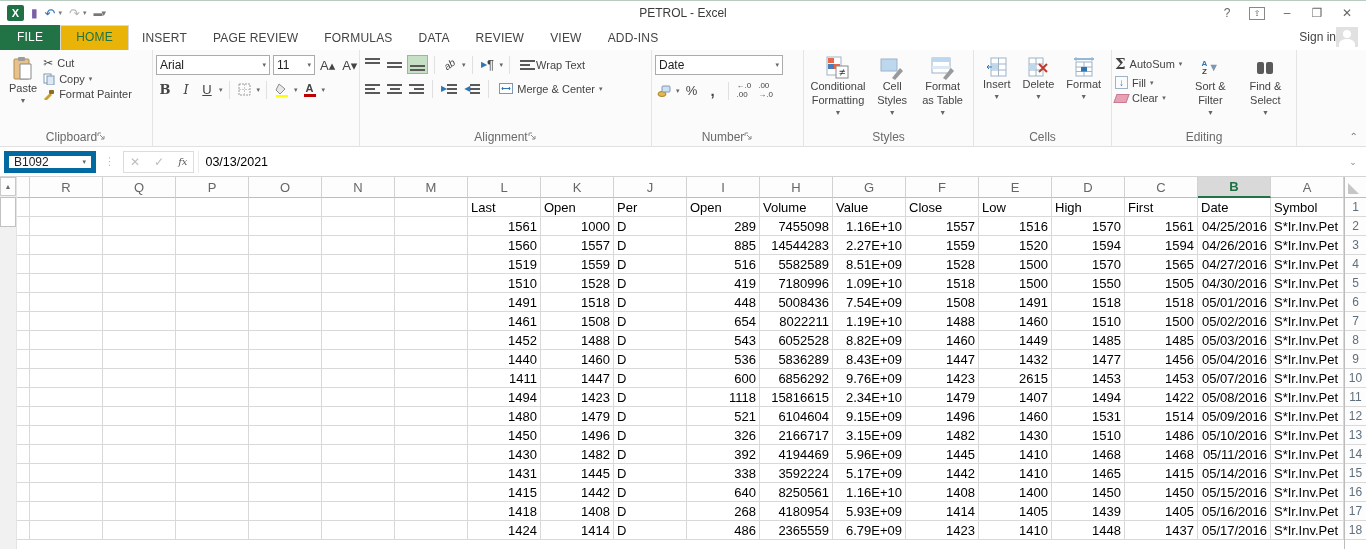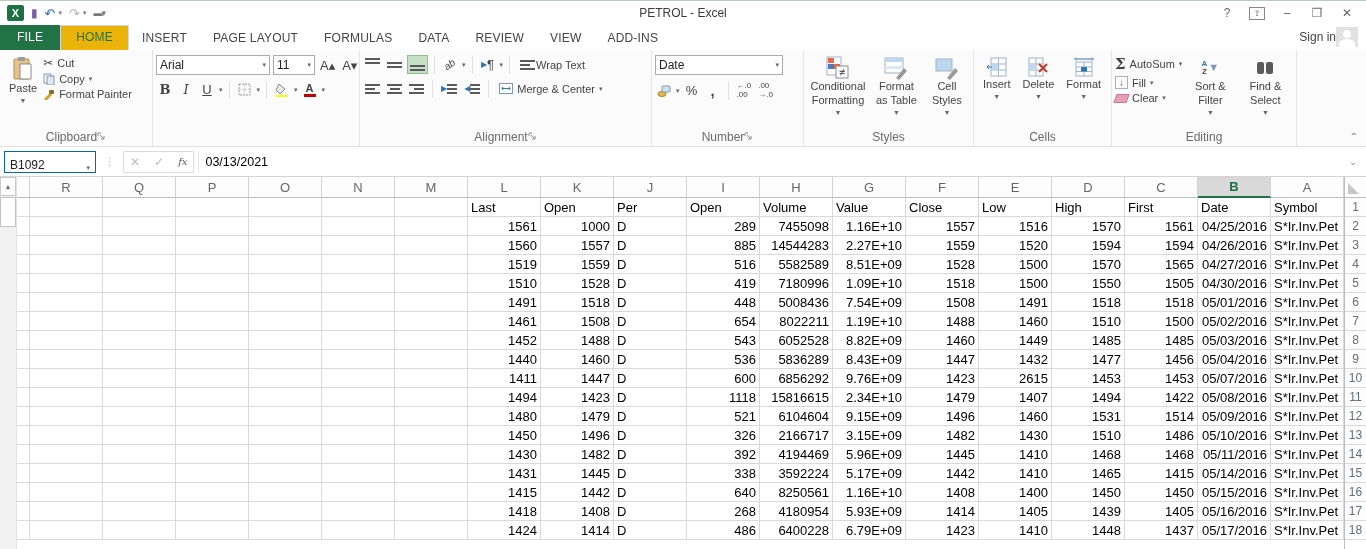--- a/index.html
+++ b/index.html
@@ -68,21 +68,21 @@
   .binoc { width:16px; height:12px; position:relative; }
   .binoc:before,.binoc:after { content:""; position:absolute; top:0; width:7px; height:12px; background:#5a5a5a; border-radius:2px; }
   .binoc:before{left:0} .binoc:after{right:0}
   .two-line { width:62px; }
 
   
   .rib-collapse { position:absolute; right:8px; bottom:4px; color:#777; font-size:10px; }
 
   
   .fbar { height:30px; display:flex; align-items:center; background:#fff; border-bottom:1px solid #d4d4d4; padding:3px 4px; gap:4px; }
-  .namebox { width:92px; height:22px; border:1px solid #0369a1; display:flex; align-items:flex-end; font-size:12px; color:#222; padding:0 5px; }
+  .namebox { width:92px; height:22px; border:5px solid #0369a1; display:flex; align-items:center; font-size:12px; color:#222; padding:0 5px; }
   .namebox .dd { margin-left:auto; }
   .fdots { color:#b9b9b9; font-size:11px; letter-spacing:0; padding:0 4px; }
   .fbtns { height:22px; border:1px solid #dcdcdc; display:flex; align-items:center; padding:0 6px; gap:14px; background:#fff; }
   .fico { color:#bdbdbd; font-size:12px; }
   .fx { font-family:"DejaVu Serif", serif; font-style:italic; color:#5a5a5a; font-size:10px; }
   .finput { flex:1; height:22px; display:flex; align-items:center; padding:0 6px; font-size:12.5px; color:#000; border-left:1px solid #ececec; }
   .fexpand { width:18px; text-align:center; color:#8a8a8a; font-size:9px; }
 
   
   .gridwrap { position:absolute; top:176px; bottom:0; left:0; right:0; display:flex; background:#fff; }
@@ -134,21 +134,21 @@
       <span class="wbtn">–</span>
       <span class="wbtn">❐</span>
       <span class="wbtn">✕</span>
     </div>
   </div>
 
   <div class="tabrow">
     <span class="tab file">FILE</span>
     <span class="tab active">HOME</span>
     <span class="tab">INSERT</span>
-    <span class="tab">PAGE LAYOUT</span>
+    <span class="tab">PAGE REVIEW</span>
     <span class="tab">FORMULAS</span>
     <span class="tab">DATA</span>
     <span class="tab">REVIEW</span>
     <span class="tab">VIEW</span>
     <span class="tab">ADD-INS</span>
     <span class="signin-wrap">
       <span class="signin">Sign in</span>
       <span class="avatar"></span>
     </span>
   </div>
@@ -381,36 +381,36 @@
             <rect x="1" y="1" width="14" height="18" fill="#fff" stroke="#9db3c8"></rect>
             <rect x="2" y="2" width="6" height="5" fill="#e8694a"></rect>
               <rect x="2" y="8" width="6" height="5" fill="#4a7ebb"></rect>
             <rect x="8" y="8" width="6" height="5" fill="#e8694a"></rect>
             <rect x="10" y="10" width="12" height="12" fill="#fff" stroke="#8a8a8a"></rect>
             <text x="13" y="20" font-size="11" fill="#333">≠</text>
           </svg>
           <span>Conditional Formatting</span>
           <span class="dd">▼</span>
         </div>
+        <div class="bigbtn two-line" style="width:52px">
+          <svg width="24" height="24" viewBox="0 0 24 24">
+            <rect x="1" y="3" width="16" height="12" fill="#bdd7ee" stroke="#9db3c8"></rect>
+            <path d="M12 22 L20 12 L23 15 L15 24 Z" fill="#9a9a9a"></path>
+          </svg>
+          <span>Cell Styles</span>
+          <span class="dd">▼</span>
+        </div>
         <div class="bigbtn two-line">
           <svg width="24" height="24" viewBox="0 0 24 24">
             <rect x="1" y="2" width="18" height="15" fill="#fff" stroke="#9db3c8"></rect>
             <rect x="1" y="2" width="18" height="4" fill="#bdd7ee"></rect>
               <rect x="1" y="10" width="18" height="3" fill="#dce9f5"></rect>
             <path d="M12 22 L20 12 L23 15 L15 24 Z" fill="#9a9a9a"></path>
           </svg>
           <span>Format as Table</span>
-          <span class="dd">▼</span>
-        </div>
-        <div class="bigbtn two-line" style="width:52px">
-          <svg width="24" height="24" viewBox="0 0 24 24">
-            <rect x="1" y="3" width="16" height="12" fill="#bdd7ee" stroke="#9db3c8"></rect>
-            <path d="M12 22 L20 12 L23 15 L15 24 Z" fill="#9a9a9a"></path>
-          </svg>
-          <span>Cell Styles</span>
           <span class="dd">▼</span>
         </div>
       </div>
       <div class="rg-label">
           <span>Styles</span>
         </div>
     </div>
 
     <div class="rgroup" style="width:138px">
       <div class="rg-body">
@@ -900,21 +900,21 @@
           <span class="cell txt"></span>
           <span class="cell txt"></span>
           <span class="cell txt"></span>
           <span class="cell txt"></span>
           <span class="cell txt"></span>
           <span class="cell txt"></span>
           <span class="cell num">1424</span>
           <span class="cell num">1414</span>
           <span class="cell txt">D</span>
           <span class="cell num">486</span>
-          <span class="cell num">6400228</span>
+          <span class="cell num">2365559</span>
           <span class="cell num">6.79E+09</span>
           <span class="cell num">1423</span>
           <span class="cell num">1410</span>
           <span class="cell num">1448</span>
           <span class="cell num">1437</span>
           <span class="cell num">05/17/2016</span>
           <span class="cell txt">S*Ir.Inv.Pet</span>
         </div>
       </div>
     <div class="rowhdr">

